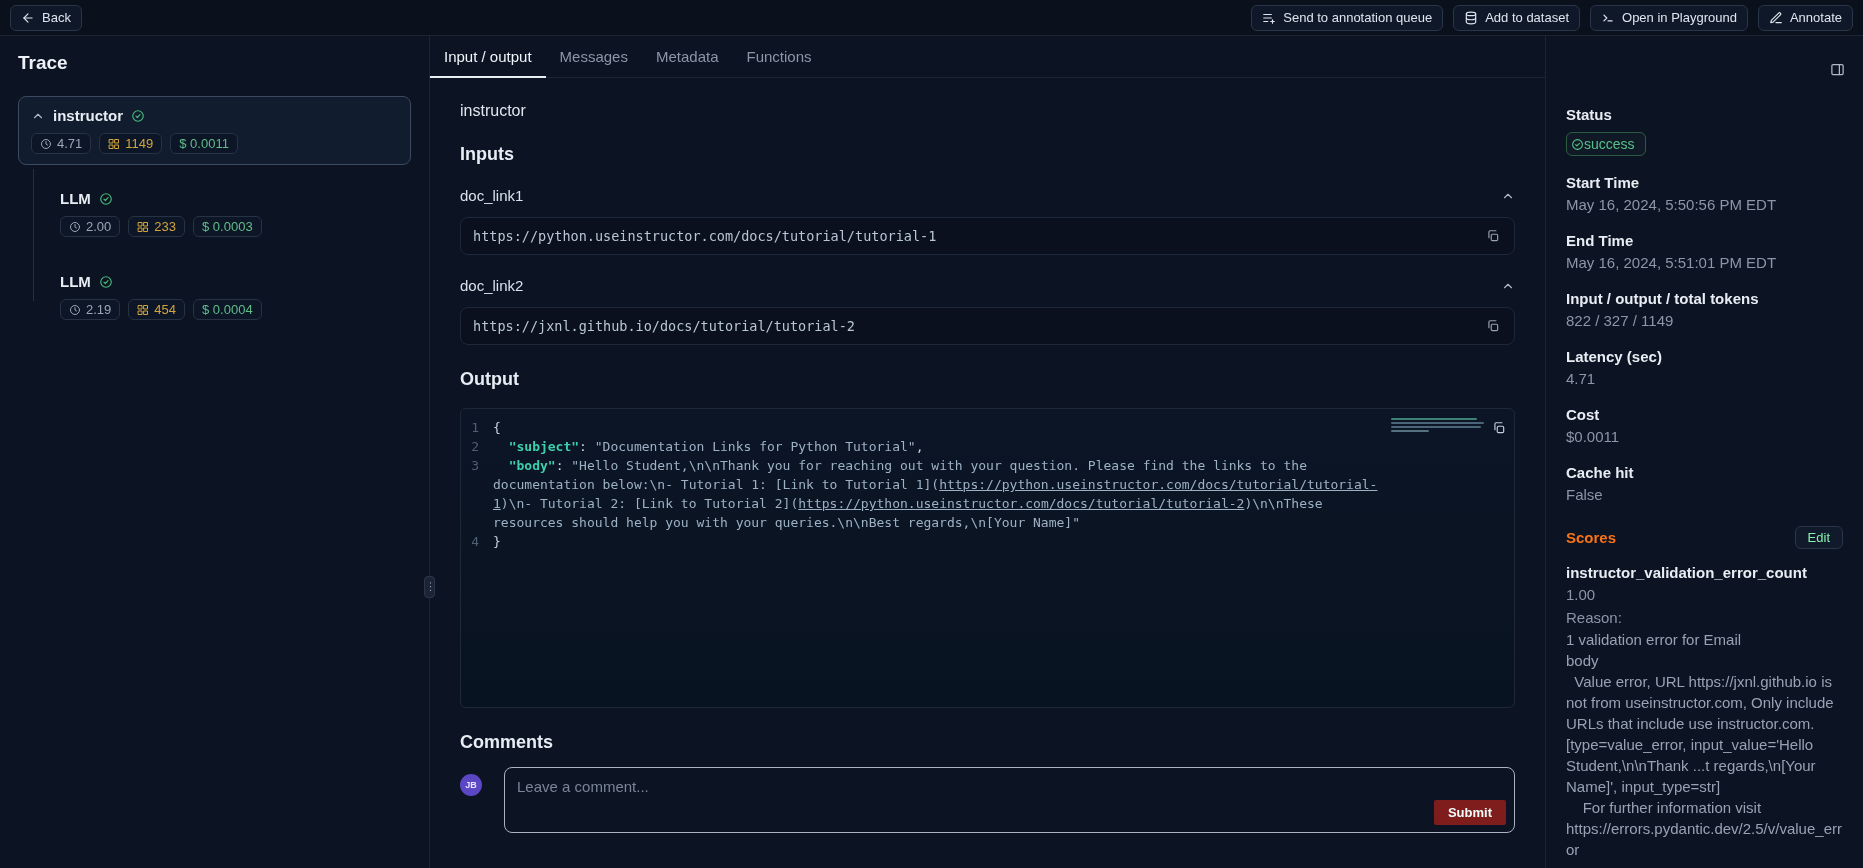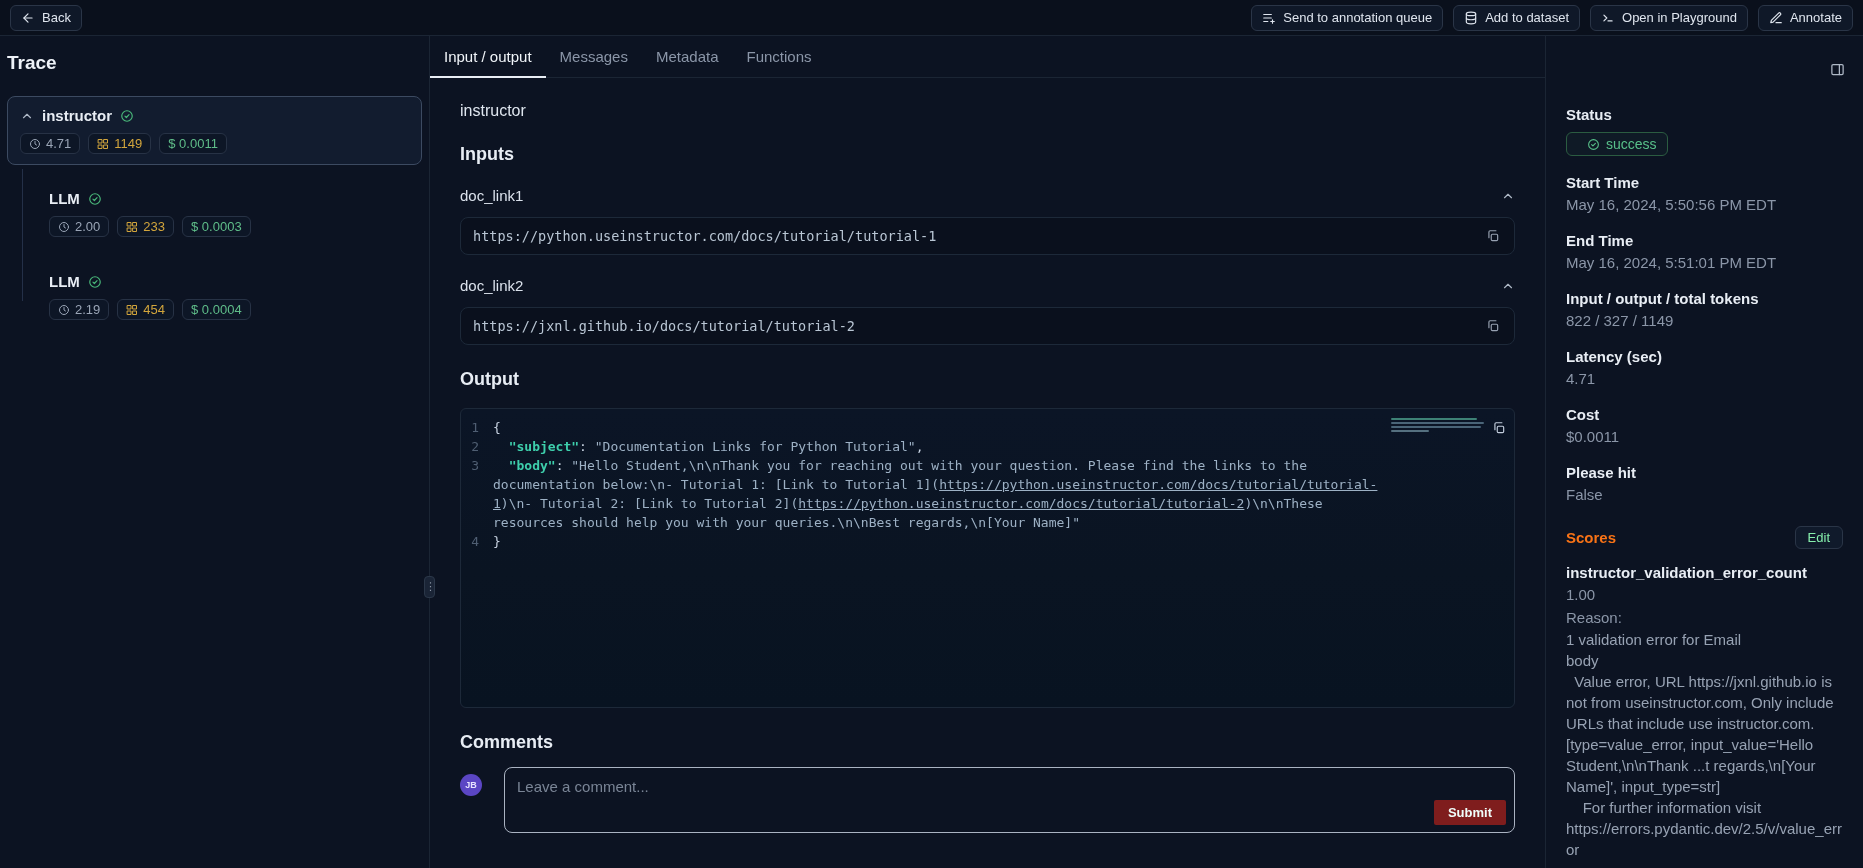--- a/index.html
+++ b/index.html
@@ -22,21 +22,21 @@
     height:26px; display:inline-flex; align-items:center; gap:7px;
     padding:0 10px; border:1px solid #2a3547; border-radius:6px;
     background:#0f1828; color:#dfe5ee; font-size:13px; font-family:inherit; cursor:pointer;
   }
   .topbar-actions { display:flex; gap:10px; }
 
   
   .app { position:relative; display:flex; height:832px; }
 
   
-  .sidebar { width:430px; flex:0 0 430px; border-right:1px solid #1b2534; padding:16px 7px; }
+  .sidebar { width:430px; flex:0 0 430px; border-right:1px solid #1b2534; padding:16px 18px; }
   .sidebar-title { font-size:19px; font-weight:700; color:#eef2f8; margin-bottom:22px; }
   .span-card { border-radius:8px; padding:10px 12px; border:1px solid transparent; }
   .span-card.selected { border-color:#3c4a61; background:#121c2f; }
   .span-row { display:flex; align-items:center; gap:8px; }
   .span-name { font-size:15px; font-weight:600; color:#e8edf4; }
   .chev { color:#aeb8c6; }
   .check { color:#49b87a; }
   .badges { display:flex; gap:8px; margin-top:9px; }
   .badge {
     display:inline-flex; align-items:center; gap:5px; padding:2px 8px;
@@ -113,22 +113,22 @@
     border-radius:2px; padding:5px 14px; font-size:13px; font-weight:700; font-family:inherit; cursor:pointer;
   }
 
   
   .details { position:relative; width:318px; flex:0 0 318px; border-left:1px solid #1b2534; padding:70px 20px 0; }
   .panel-toggle { position:absolute; top:24px; right:16px; color:#aeb8c6; }
   .flabel { font-size:15px; font-weight:600; color:#e8edf4; }
   .fvalue { font-size:15px; color:#8b96a8; margin-top:4px; line-height:19px; }
   .field { margin-bottom:18px; }
   .status-badge {
-    margin-top:9px; display:inline-flex; align-items:center; gap:6px;
-    padding:3px 10px 3px 20px; border:1px solid #2b5c41; border-radius:6px;
+    margin-top:9px; display:inline-flex; align-items:center; gap:0;
+    padding:3px 10px 3px 4px; border:1px solid #2b5c41; border-radius:6px;
     background:rgba(70,160,110,0.06); color:#58c08a; font-size:14px;
   }
   .scores-head { margin-top:22px; display:flex; align-items:center; justify-content:space-between; }
   .scores-title { font-size:15px; font-weight:700; color:#f97316; }
   .edit-btn {
     padding:3px 12px; border:1px solid #2a3547; border-radius:6px; background:#101a2b;
     color:#86efac; font-size:13px; font-family:inherit; cursor:pointer;
   }
   .score-name { margin-top:15px; font-size:15px; font-weight:600; color:#e8edf4; overflow-wrap:anywhere; }
   .score-reason {
@@ -409,21 +409,21 @@
     </div>
     <div class="field">
       <div class="flabel">Latency (sec)</div>
       <div class="fvalue">4.71</div>
     </div>
     <div class="field">
       <div class="flabel">Cost</div>
       <div class="fvalue">$0.0011</div>
     </div>
     <div class="field">
-      <div class="flabel">Please hit</div>
+      <div class="flabel">Cache hit</div>
       <div class="fvalue">False</div>
     </div>
 
     <div class="scores-head">
       <span class="scores-title">Scores</span>
       <button class="edit-btn">Edit</button>
     </div>
     <div class="score-name">instructor_validation_error_count</div>
     <div class="fvalue">1.00</div>
     <div class="fvalue">Reason:</div>

